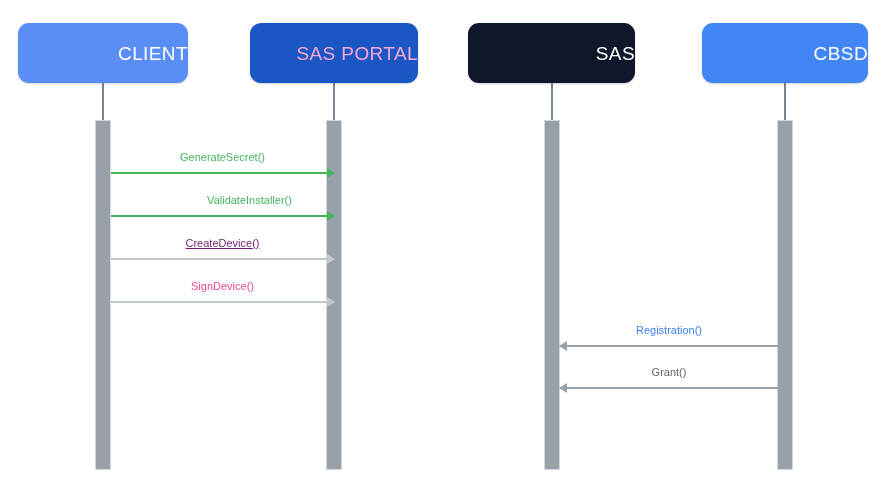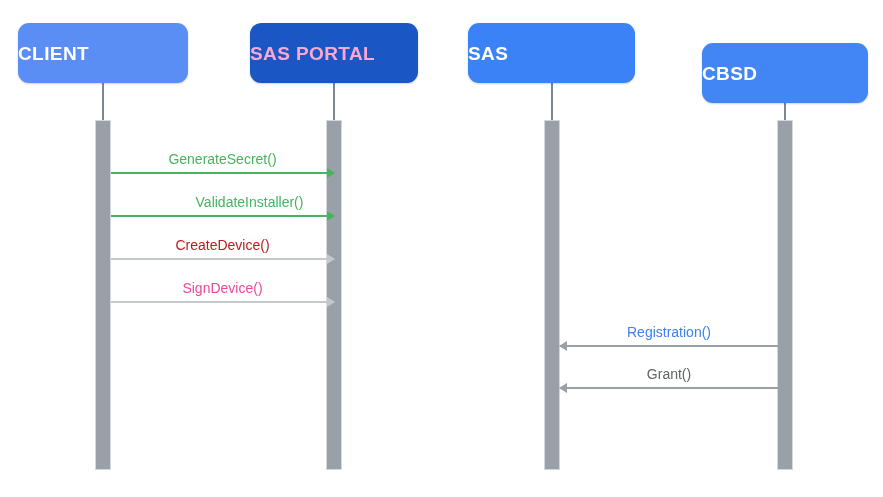--- a/index.html
+++ b/index.html
@@ -16,25 +16,25 @@
     width: 883px;
     height: 497px;
     background: #ffffff;
     overflow: hidden;
   }
   
   .participant-box {
     position: absolute;
     display: flex;
     align-items: center;
-    justify-content: flex-start;
+    justify-content: flex-end;
     border-radius: 11px;
     box-sizing: border-box;
     color: #ffffff;
-    font-weight: bold;
+    font-weight: normal;
     letter-spacing: 0.4px;
     box-shadow: 0 1px 2px rgba(0,0,0,0.18);
     user-select: none;
   }
   .participant-label {
     font-size: 19px;
     line-height: 1;
     white-space: nowrap;
   }
   
@@ -77,21 +77,21 @@
   .message-arrowhead.to-left {
     left: -1px;
     border-right-width: 8px;
     border-right-style: solid;
   }
   .message-label {
     position: absolute;
     left: 0;
     width: 100%;
     text-align: center;
-    font-size: 14px;
+    font-size: 11px;
     line-height: 1;
     white-space: nowrap;
     user-select: none;
   }
 </style>
 </head>
 <body>
 
 <div id="diagram-canvas" style="width: 883px; height: 497px; background: rgb(255, 255, 255);">
   <div id="lifelines-layer">
@@ -113,21 +113,21 @@
         <div class="message-label" style="color: rgb(70, 180, 94); top: -20px;">GenerateSecret()</div>
       </div>
       <div class="message" style="left: 111px; top: 215px; width: 223px;">
         <div class="message-line" style="background: rgb(70, 180, 94);"></div>
         <div class="message-arrowhead to-right" style="border-left-color: rgb(70, 180, 94);"></div>
         <div class="message-label" style="color: rgb(70, 180, 94); top: -20px; margin-left: 27px;">ValidateInstaller()</div>
       </div>
       <div class="message" style="left: 111px; top: 258px; width: 223px;">
         <div class="message-line" style="background: rgb(195, 200, 206);"></div>
         <div class="message-arrowhead to-right" style="border-left-color: rgb(195, 200, 206);"></div>
-        <div class="message-label" style="color: #b91c1c; top: -20px;">CreateDevice()</div>
+        <div class="message-label" style="color: #701a75; top: -20px; text-decoration: underline;">CreateDevice()</div>
       </div>
       <div class="message" style="left: 111px; top: 301px; width: 223px;">
         <div class="message-line" style="background: rgb(195, 200, 206);"></div>
         <div class="message-arrowhead to-right" style="border-left-color: rgb(195, 200, 206);"></div>
         <div class="message-label" style="color: #ec4899; top: -20px;">SignDevice()</div>
       </div>
       <div class="message" style="left: 560px; top: 345px; width: 218px;">
         <div class="message-line" style="background: rgb(154, 160, 168);"></div>
         <div class="message-arrowhead to-left" style="border-right-color: rgb(154, 160, 168);"></div>
         <div class="message-label" style="color: #3b82f6; top: -20px;">Registration()</div>
@@ -138,20 +138,20 @@
         <div class="message-label" style="color: rgb(95, 99, 104); top: -20px;">Grant()</div>
       </div>
     </div>
   <div id="participants-layer">
       <div class="participant-box" style="left: 18px; top: 23px; width: 170px; height: 60px; background: rgb(91, 142, 245); color: rgb(255, 255, 255);">
         <span class="participant-label">CLIENT</span>
       </div>
       <div class="participant-box" style="left: 250px; top: 23px; width: 168px; height: 60px; background: rgb(26, 86, 196); color: #f9a8d4;">
         <span class="participant-label">SAS PORTAL</span>
       </div>
-      <div class="participant-box" style="left: 468px; top: 23px; width: 167px; height: 60px; background: #3b82f6; color: rgb(255, 255, 255);">
+      <div class="participant-box" style="left: 468px; top: 23px; width: 167px; height: 60px; background: #0f172a; color: rgb(255, 255, 255);">
         <span class="participant-label">SAS</span>
       </div>
-      <div class="participant-box" style="left: 702px; top: 23px; width: 166px; height: 60px; background: rgb(66, 133, 244); color: rgb(255, 255, 255); margin-top: 20px;">
+      <div class="participant-box" style="left: 702px; top: 23px; width: 166px; height: 60px; background: rgb(66, 133, 244); color: rgb(255, 255, 255);">
         <span class="participant-label">CBSD</span>
       </div>
     </div>
 </div>
 
 </body></html>

